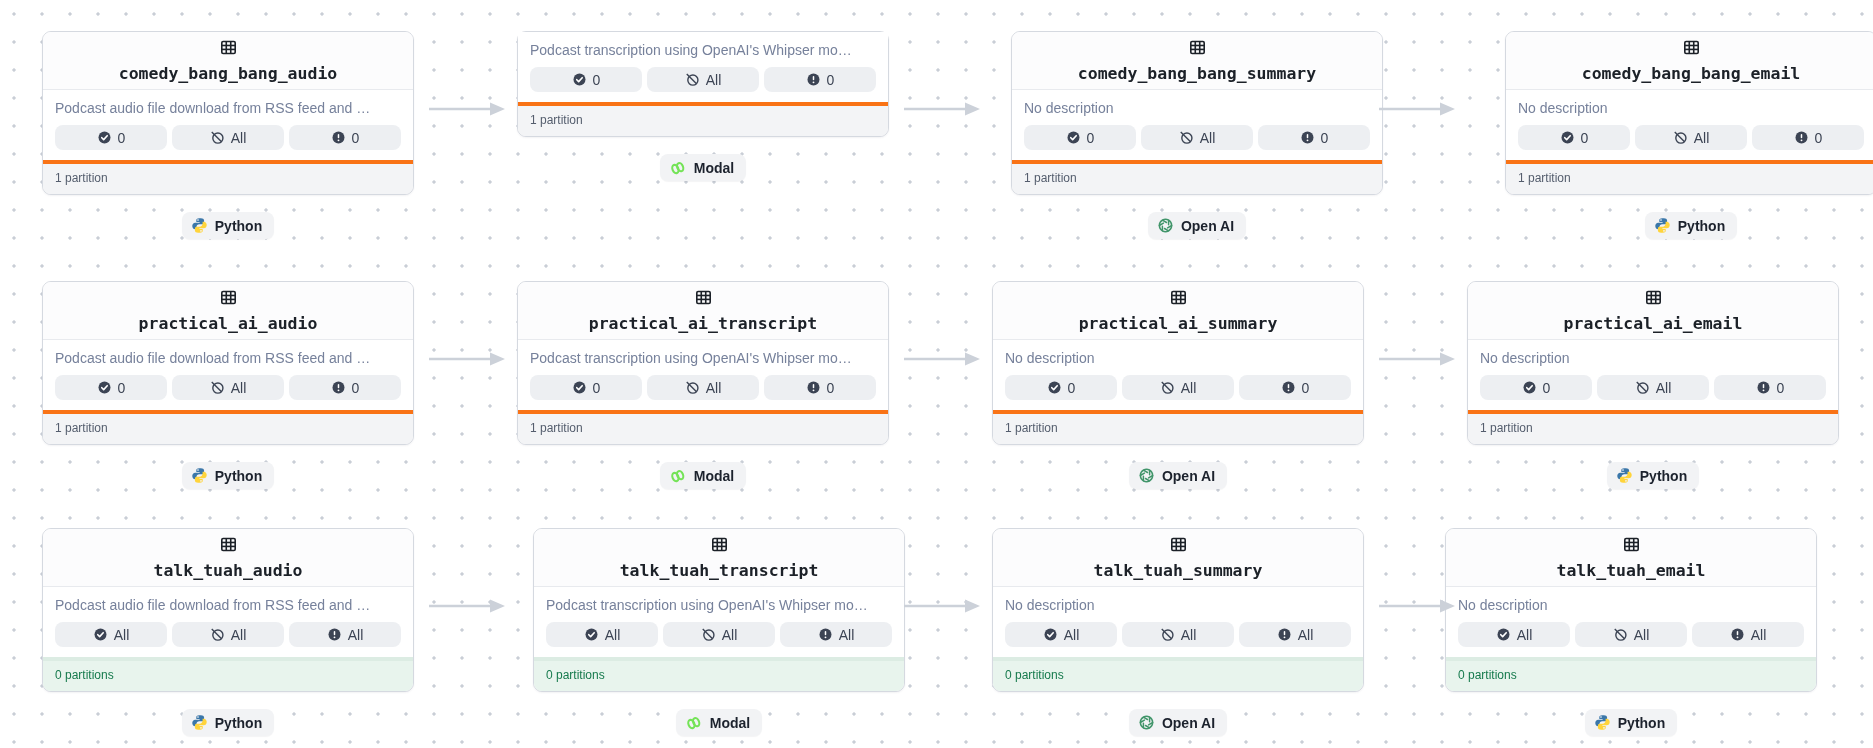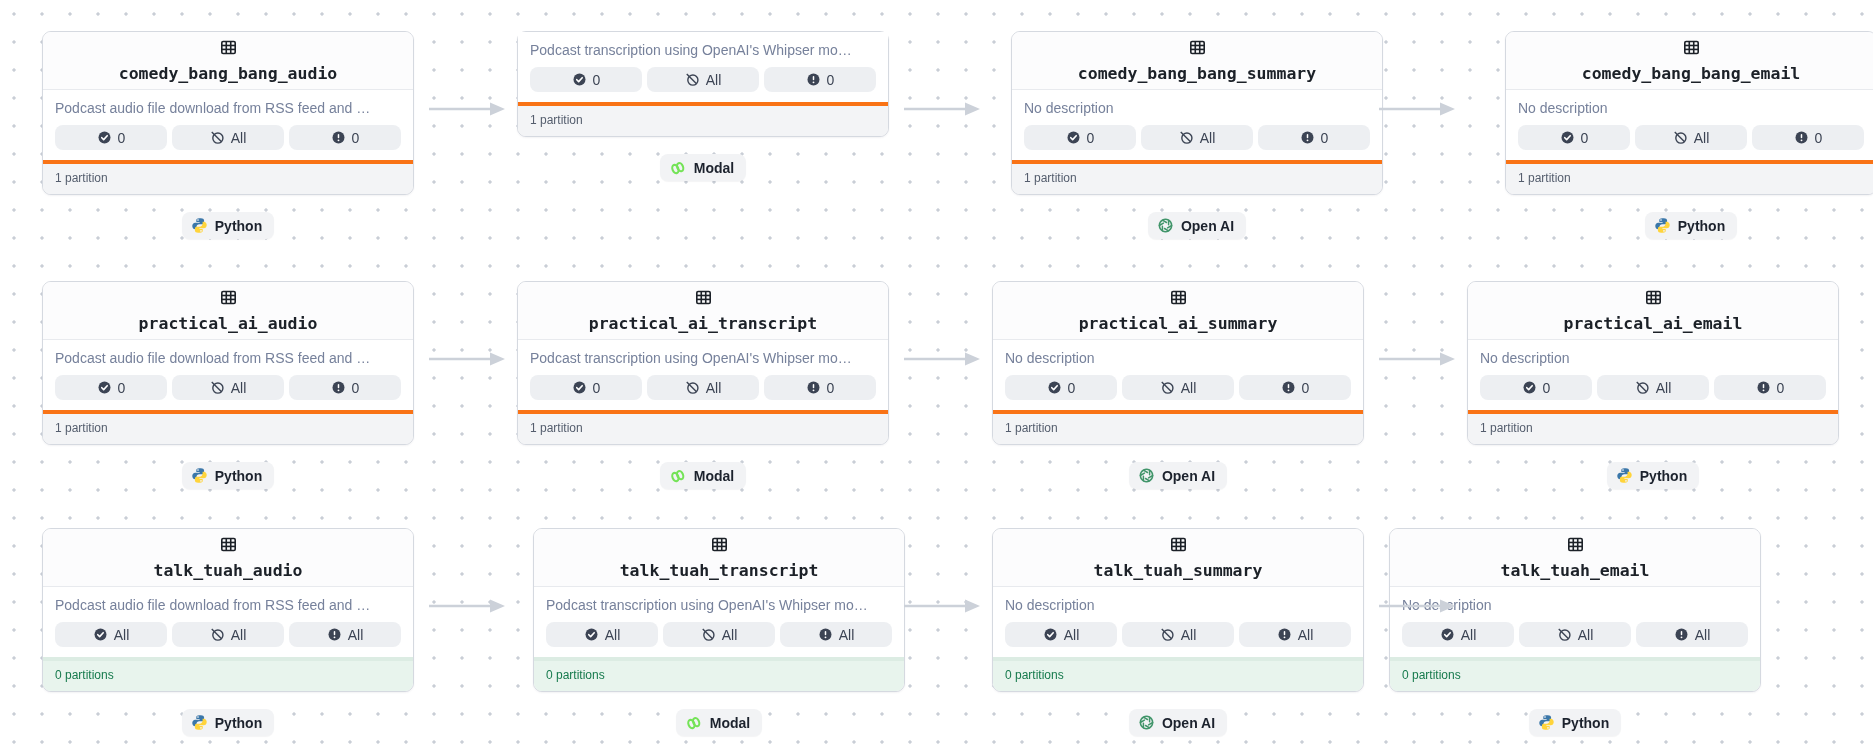--- a/index.html
+++ b/index.html
@@ -818,21 +818,21 @@
                       <path transform="rotate(240)" d="M-2.9,-5 A5.8,5.8 0 0 1 2.9,-5 L2.9,-0.6"></path>
                       <path transform="rotate(300)" d="M-2.9,-5 A5.8,5.8 0 0 1 2.9,-5 L2.9,-0.6"></path>
                     </g>
                   </g>
                 </svg>
               </span>
               <span>Open AI</span>
             </div>
           </div>
         </div>
-        <div class="cell" style="left: 1347px;">
+        <div class="cell" style="left: 1403px;">
           <div class="card">
             <div class="card-header">
               <span class="t-icon">
                 <svg width="17" height="17" viewBox="0 0 16 16">
                   <g fill="none" stroke="currentColor" stroke-width="1.5">
                     <rect x="1.7" y="2.4" width="12.6" height="11.2" rx="1.2"></rect>
                     <line x1="1.7" y1="6.1" x2="14.3" y2="6.1"></line>
                     <line x1="1.7" y1="9.8" x2="14.3" y2="9.8"></line>
                     <line x1="5.9" y1="2.4" x2="5.9" y2="13.6"></line>
                     <line x1="10.1" y1="2.4" x2="10.1" y2="13.6"></line>

